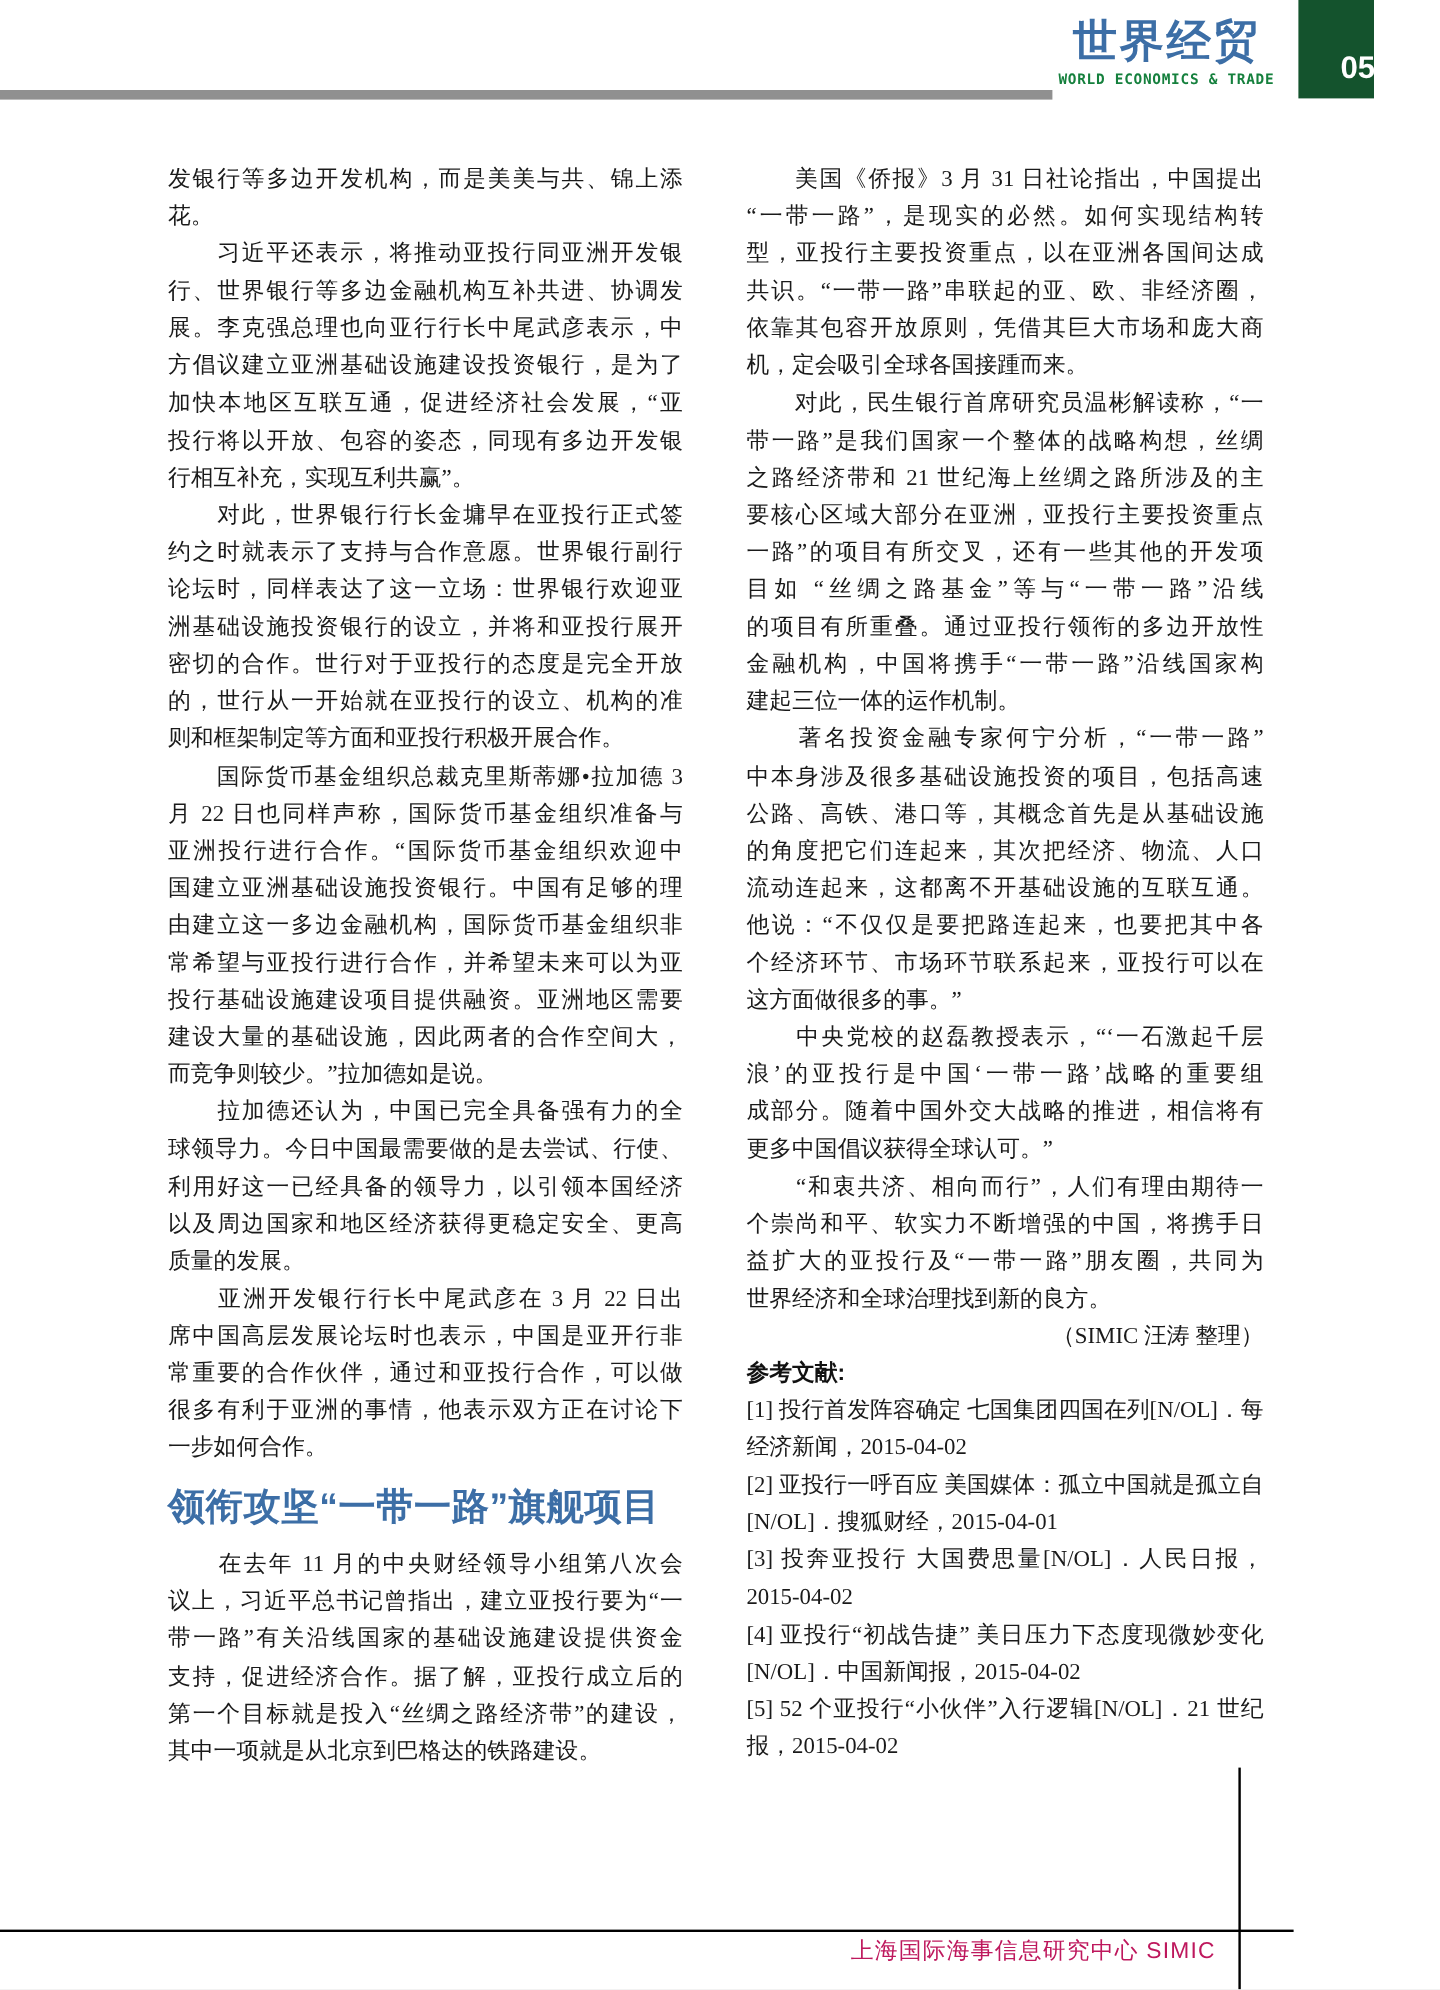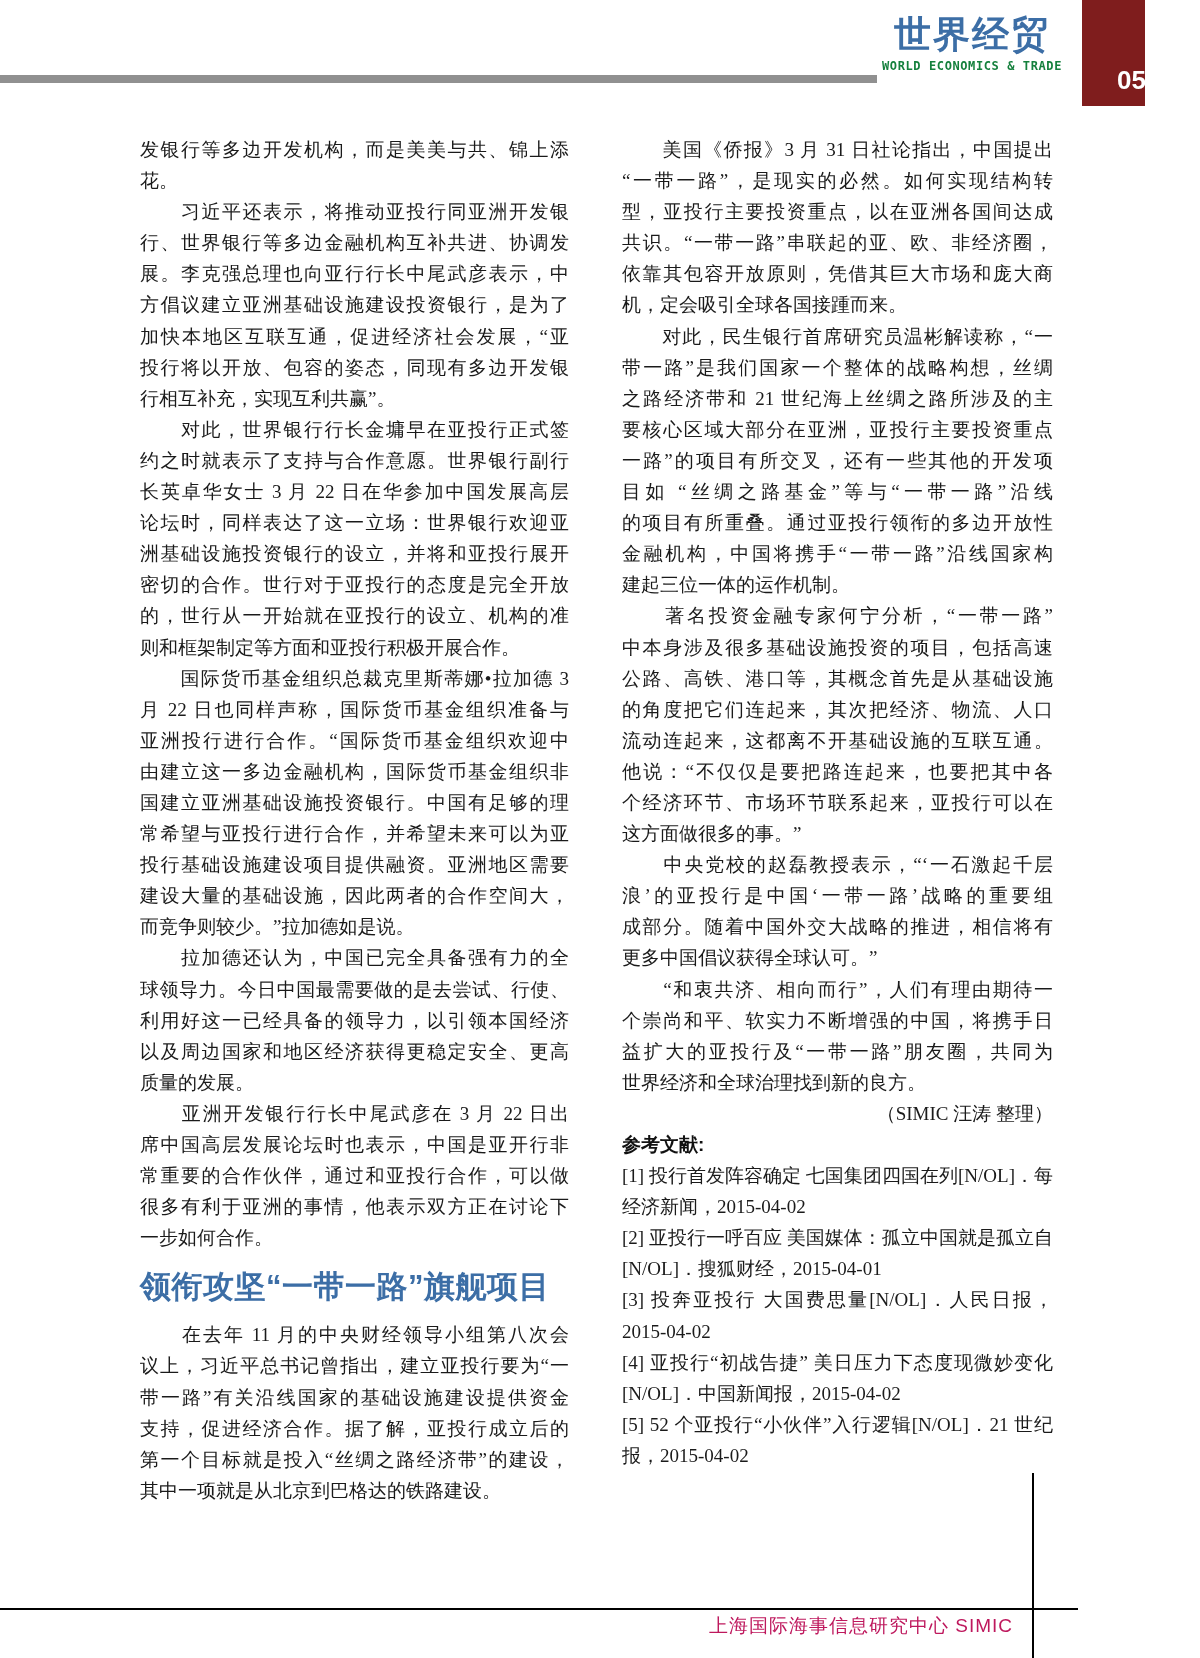--- a/index.html
+++ b/index.html
@@ -6,21 +6,21 @@
   .page{position:relative;width:1200px;height:1658px;background:#ffffff;margin:0 auto;
         font-family:"Liberation Serif","DejaVu Serif",serif;color:#1a1a1a;overflow:hidden;}
 
   
   .gray-bar{position:absolute;left:0;top:75px;width:877px;height:8px;background:#909090;}
   .header-titles{position:absolute;right:138px;top:14px;text-align:center;}
   .title-cn{font-family:"Liberation Sans","DejaVu Sans",sans-serif;font-weight:bold;
             font-size:37px;line-height:42px;letter-spacing:2px;color:#3c6ea6;}
   .title-en{font-family:"DejaVu Sans Mono","Liberation Mono",monospace;font-weight:bold;
             font-size:12px;line-height:16px;letter-spacing:0.6px;color:#15803d;margin-top:2px;}
-  .page-badge{position:absolute;left:1082px;top:0;width:63px;height:106px;background:#7f1d1d;
+  .page-badge{position:absolute;left:1082px;top:0;width:63px;height:82px;background:#14532d;
               color:#fff;font-family:"Liberation Sans","DejaVu Sans",sans-serif;font-weight:bold;
               font-size:26px;display:flex;align-items:flex-end;justify-content:center;
               padding-bottom:10px;box-sizing:border-box;padding-left:36px;}
 
   
   .col{position:absolute;top:134px;font-size:19px;}
   .col1{left:140px;width:429px;}
   .col2{left:622px;width:431px;}
   .tline{height:31.1px;line-height:31.1px;overflow:hidden;
          text-align:justify;text-align-last:justify;white-space:normal;}
@@ -61,31 +61,30 @@
         <div class="tline left">花。</div>
         <div class="tline just">　　习近平还表示，将推动亚投行同亚洲开发银</div>
         <div class="tline just">行、世界银行等多边金融机构互补共进、协调发</div>
         <div class="tline just">展。李克强总理也向亚行行长中尾武彦表示，中</div>
         <div class="tline just">方倡议建立亚洲基础设施建设投资银行，是为了</div>
         <div class="tline just">加快本地区互联互通，促进经济社会发展，“亚</div>
         <div class="tline just">投行将以开放、包容的姿态，同现有多边开发银</div>
         <div class="tline left">行相互补充，实现互利共赢”。</div>
         <div class="tline just">　　对此，世界银行行长金墉早在亚投行正式签</div>
         <div class="tline just">约之时就表示了支持与合作意愿。世界银行副行</div>
-        <div class="tline just">长英卓华女士 3 月 22 日在华参加中国发展高层</div>
         <div class="tline just">论坛时，同样表达了这一立场：世界银行欢迎亚</div>
         <div class="tline just">洲基础设施投资银行的设立，并将和亚投行展开</div>
         <div class="tline just">密切的合作。世行对于亚投行的态度是完全开放</div>
         <div class="tline just">的，世行从一开始就在亚投行的设立、机构的准</div>
         <div class="tline left">则和框架制定等方面和亚投行积极开展合作。</div>
         <div class="tline just">　　国际货币基金组织总裁克里斯蒂娜•拉加德 3</div>
         <div class="tline just">月 22 日也同样声称，国际货币基金组织准备与</div>
         <div class="tline just">亚洲投行进行合作。“国际货币基金组织欢迎中</div>
+        <div class="tline just">国建立亚洲基础设施投资银行。中国有足够的理</div>
         <div class="tline just">由建立这一多边金融机构，国际货币基金组织非</div>
-        <div class="tline just">国建立亚洲基础设施投资银行。中国有足够的理</div>
         <div class="tline just">常希望与亚投行进行合作，并希望未来可以为亚</div>
         <div class="tline just">投行基础设施建设项目提供融资。亚洲地区需要</div>
         <div class="tline just">建设大量的基础设施，因此两者的合作空间大，</div>
         <div class="tline left">而竞争则较少。”拉加德如是说。</div>
         <div class="tline just">　　拉加德还认为，中国已完全具备强有力的全</div>
         <div class="tline just">球领导力。今日中国最需要做的是去尝试、行使、</div>
         <div class="tline just">利用好这一已经具备的领导力，以引领本国经济</div>
         <div class="tline just">以及周边国家和地区经济获得更稳定安全、更高</div>
         <div class="tline left">质量的发展。</div>
         <div class="tline just">　　亚洲开发银行行长中尾武彦在 3 月 22 日出</div>

